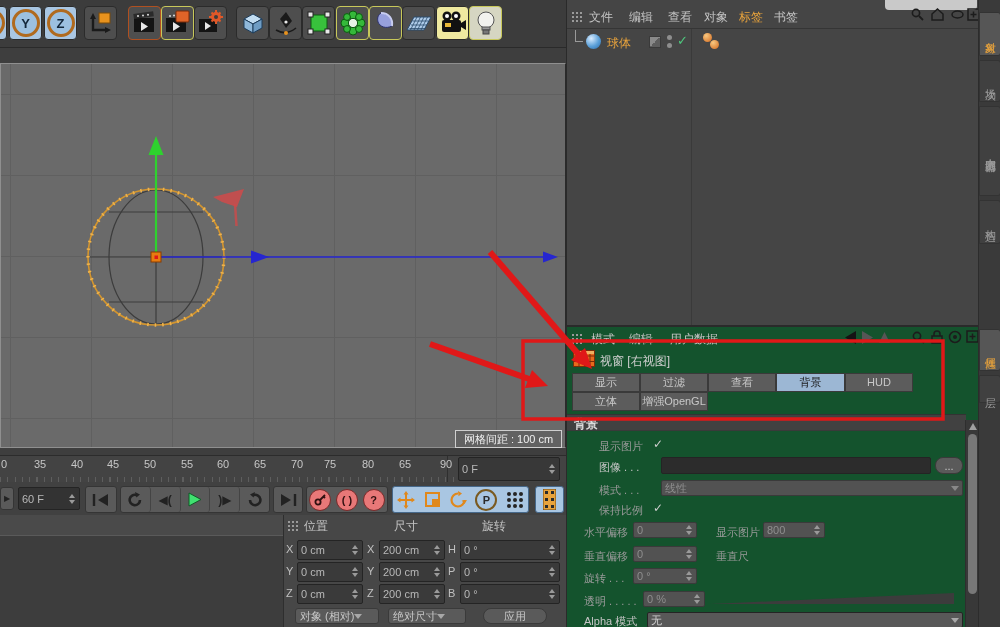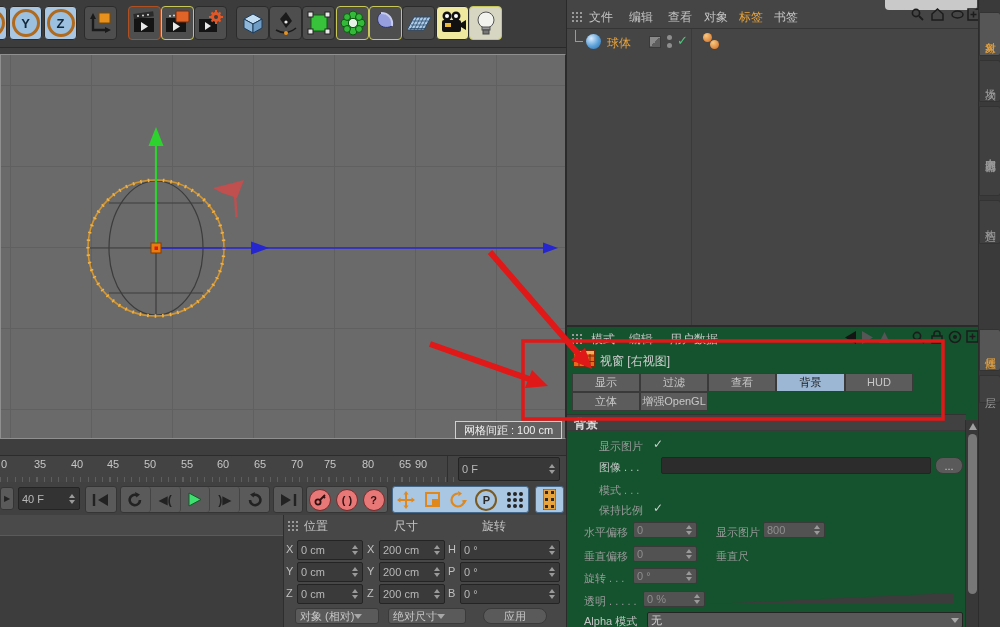--- a/index.html
+++ b/index.html
@@ -167,21 +167,21 @@
     <div class="i tb ybord" style="left:469px;top:6px;background:#d6d6c2">
       <svg width="24" height="26" viewBox="0 0 24 26">
         <circle cx="12" cy="10" r="8" fill="#f2f2ee" stroke="#555"></circle>
         <rect x="8" y="17" width="8" height="3" fill="#999" stroke="#555"></rect>
         <rect x="9" y="20" width="6" height="4" fill="#777" stroke="#444"></rect>
       </svg>
     </div>
   </div>
 
 
-  <div class="i" style="left:0;top:54px;width:566px;height:385px;background:#6a6a6a;border:1px solid #8f8f8f;border-right:1px solid #2a2a2a;
+  <div class="i" style="left:0;top:63px;width:566px;height:385px;background:#6a6a6a;border:1px solid #8f8f8f;border-right:1px solid #2a2a2a;
     background-image:linear-gradient(#606060 1px,transparent 1px),linear-gradient(90deg,#606060 1px,transparent 1px);
     background-size:81px 81px;background-position:9px 30px">
     <svg width="564" height="383" viewBox="0 0 564 383" style="position:absolute;left:0;top:0">
 
       <ellipse cx="155" cy="193" rx="47" ry="67" fill="none" stroke="#3c3c3c" stroke-width="1.2"></ellipse>
       <path d="M108 148h94M108 238h94" stroke="#3c3c3c" stroke-width="1.2"></path>
       <path d="M155 126v135M87 193h136" stroke="#3c3c3c" stroke-width="1.2"></path>
 
       <circle cx="155" cy="193" r="68" fill="none" stroke="#d3952f" stroke-width="1.6"></circle>
       <circle cx="155" cy="193" r="68" fill="none" stroke="#efb24a" stroke-width="3.4" stroke-dasharray="1.6 6"></circle>
@@ -210,34 +210,34 @@
     <span class="tick" style="left:65px">40</span>
     <span class="tick" style="left:101px">45</span>
     <span class="tick" style="left:138px">50</span>
     <span class="tick" style="left:175px">55</span>
     <span class="tick" style="left:211px">60</span>
     <span class="tick" style="left:248px">65</span>
     <span class="tick" style="left:285px">70</span>
     <span class="tick" style="left:318px">75</span>
     <span class="tick" style="left:356px">80</span>
     <span class="tick" style="left:393px">65</span>
-    <span class="tick" style="left:409px">90</span>
+    <span class="tick" style="left:434px">90</span>
     <div class="i fld" style="left:458px;top:1px;width:102px;height:24px;background:#383838">
       <span class="v">0 F</span>
         <span class="ud">
           <b></b>
           <i></i>
         </span>
     </div>
   </div>
 
   <div class="i" style="left:0;top:482px;width:566px;height:33px;background:#414141">
     <div class="i trbtn" style="left:0;top:5px;width:14px;height:23px;font-size:8px">▶</div>
     <div class="i fld" style="left:18px;top:5px;width:62px;height:23px;background:#333">
-      <span class="v">40 F</span>
+      <span class="v">60 F</span>
         <span class="ud">
           <b></b>
           <i></i>
         </span>
     </div>
     <div class="i trbtn" style="left:85px;top:4px;width:32px;height:27px">
       <svg width="18" height="14" viewBox="0 0 18 14">
           <path d="M2 1v12" stroke="#222" stroke-width="2.4"></path>
           <path d="M16 1L6 7l10 6z" fill="#222"></path>
         </svg>
@@ -528,20 +528,24 @@
     <span class="i lbl" style="left:32px;top:112px">显示图片</span>
     <span class="i chk" style="left:86px;top:110px">✓</span>
 
     <span class="i lbl" style="left:32px;top:133px;color:#c6c6c6">图像 . . .</span>
     <div class="i fld" style="left:94px;top:130px;width:270px;height:17px;background:#2c2c2c"></div>
     <div class="i pill" style="left:368px;top:130px;width:28px;height:17px">
         <span>...</span>
       </div>
 
     <span class="i lbl" style="left:32px;top:156px">模式 . . .</span>
+    <div class="i fld dis" style="left:94px;top:153px;width:302px;height:16px">
+        <span class="v">线性</span>
+        <span class="dd" style="border-top-color:#888"></span>
+      </div>
 
     <span class="i lbl" style="left:32px;top:176px">保持比例</span>
     <span class="i chk" style="left:86px;top:174px">✓</span>
 
     <span class="i lbl" style="left:17px;top:198px">水平偏移</span>
     <div class="i fld dis" style="left:66px;top:195px;width:64px;height:16px">
         <span class="v">0</span>
         <span class="ud">
           <b></b>
           <i></i>

